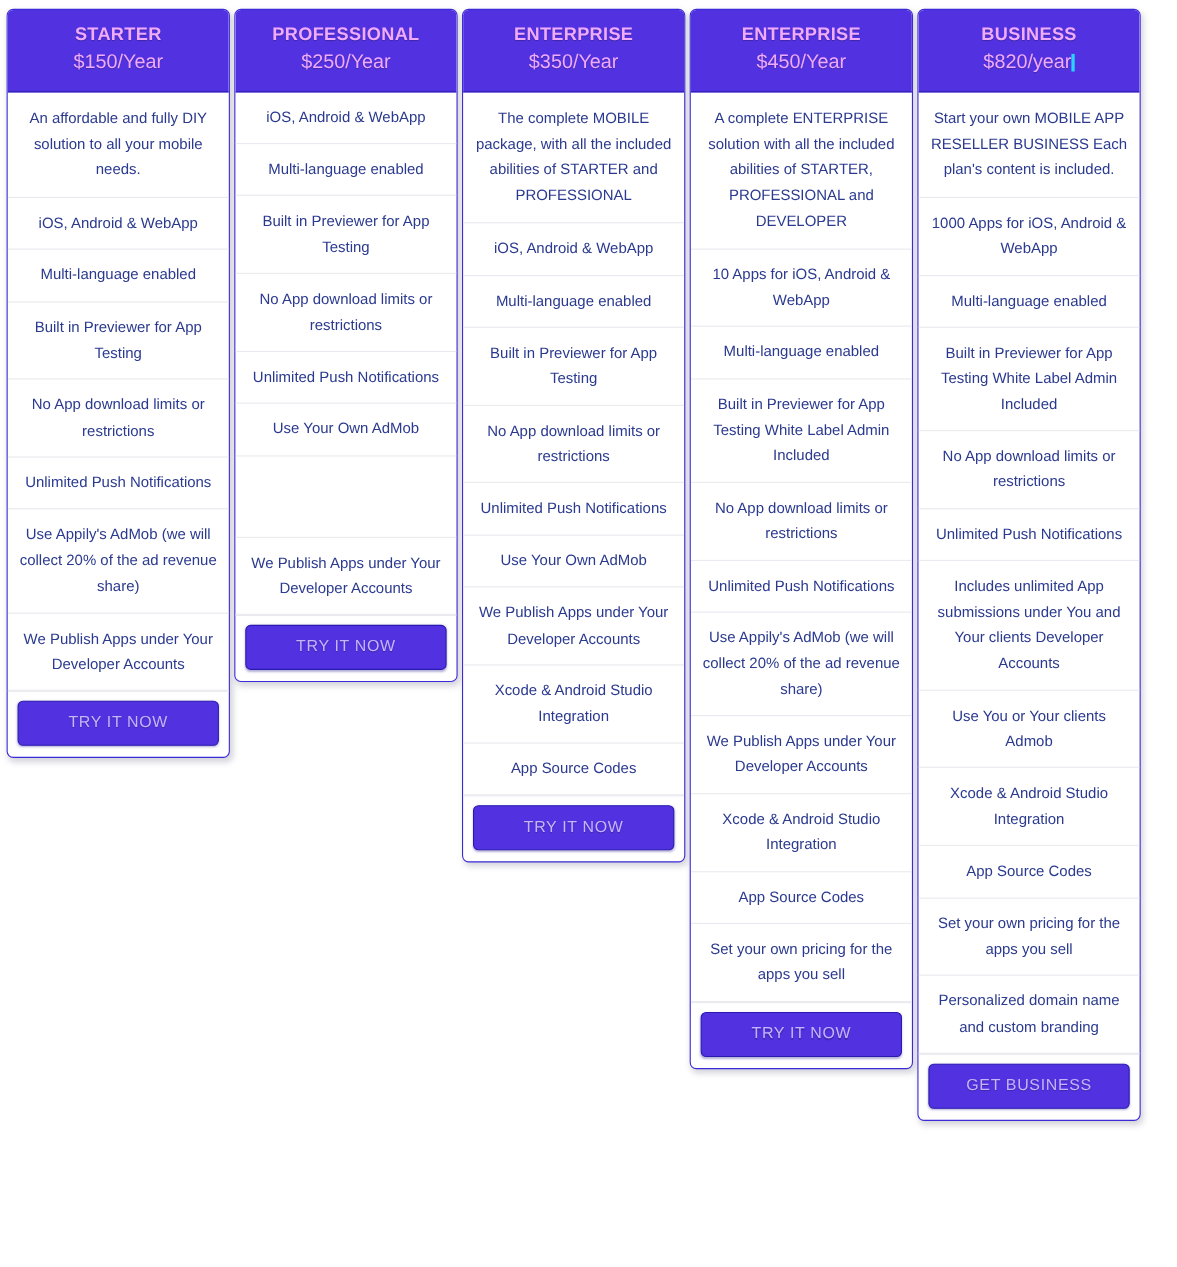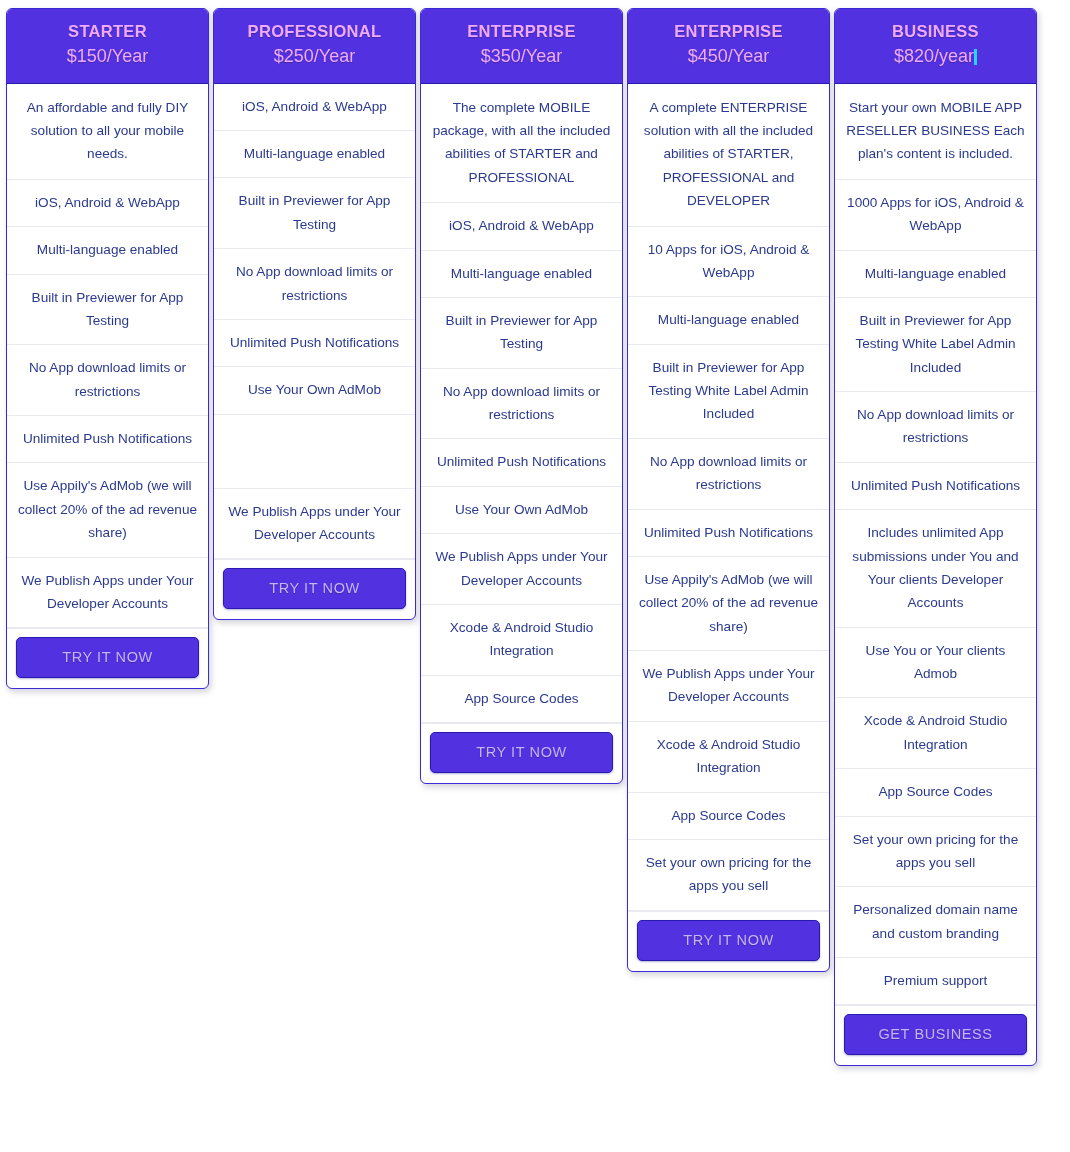--- a/index.html
+++ b/index.html
@@ -189,20 +189,19 @@
           <li class="feature">Multi-language enabled</li>
           <li class="feature">Built in Previewer for App Testing White Label Admin Included</li>
           <li class="feature">No App download limits or restrictions</li>
           <li class="feature">Unlimited Push Notifications</li>
           <li class="feature">Includes unlimited App submissions under You and Your clients Developer Accounts</li>
           <li class="feature">Use You or Your clients Admob</li>
           <li class="feature">Xcode &amp; Android Studio Integration</li>
           <li class="feature">App Source Codes</li>
           <li class="feature">Set your own pricing for the apps you sell</li>
           <li class="feature">Personalized domain name and custom branding</li>
-          <li class="feature">Premium support</li>
         </ul>
         <div class="cta-wrap">
           <button class="cta">GET BUSINESS</button>
         </div>
       </div>
     </div>
 </div>
 
 </body></html>

